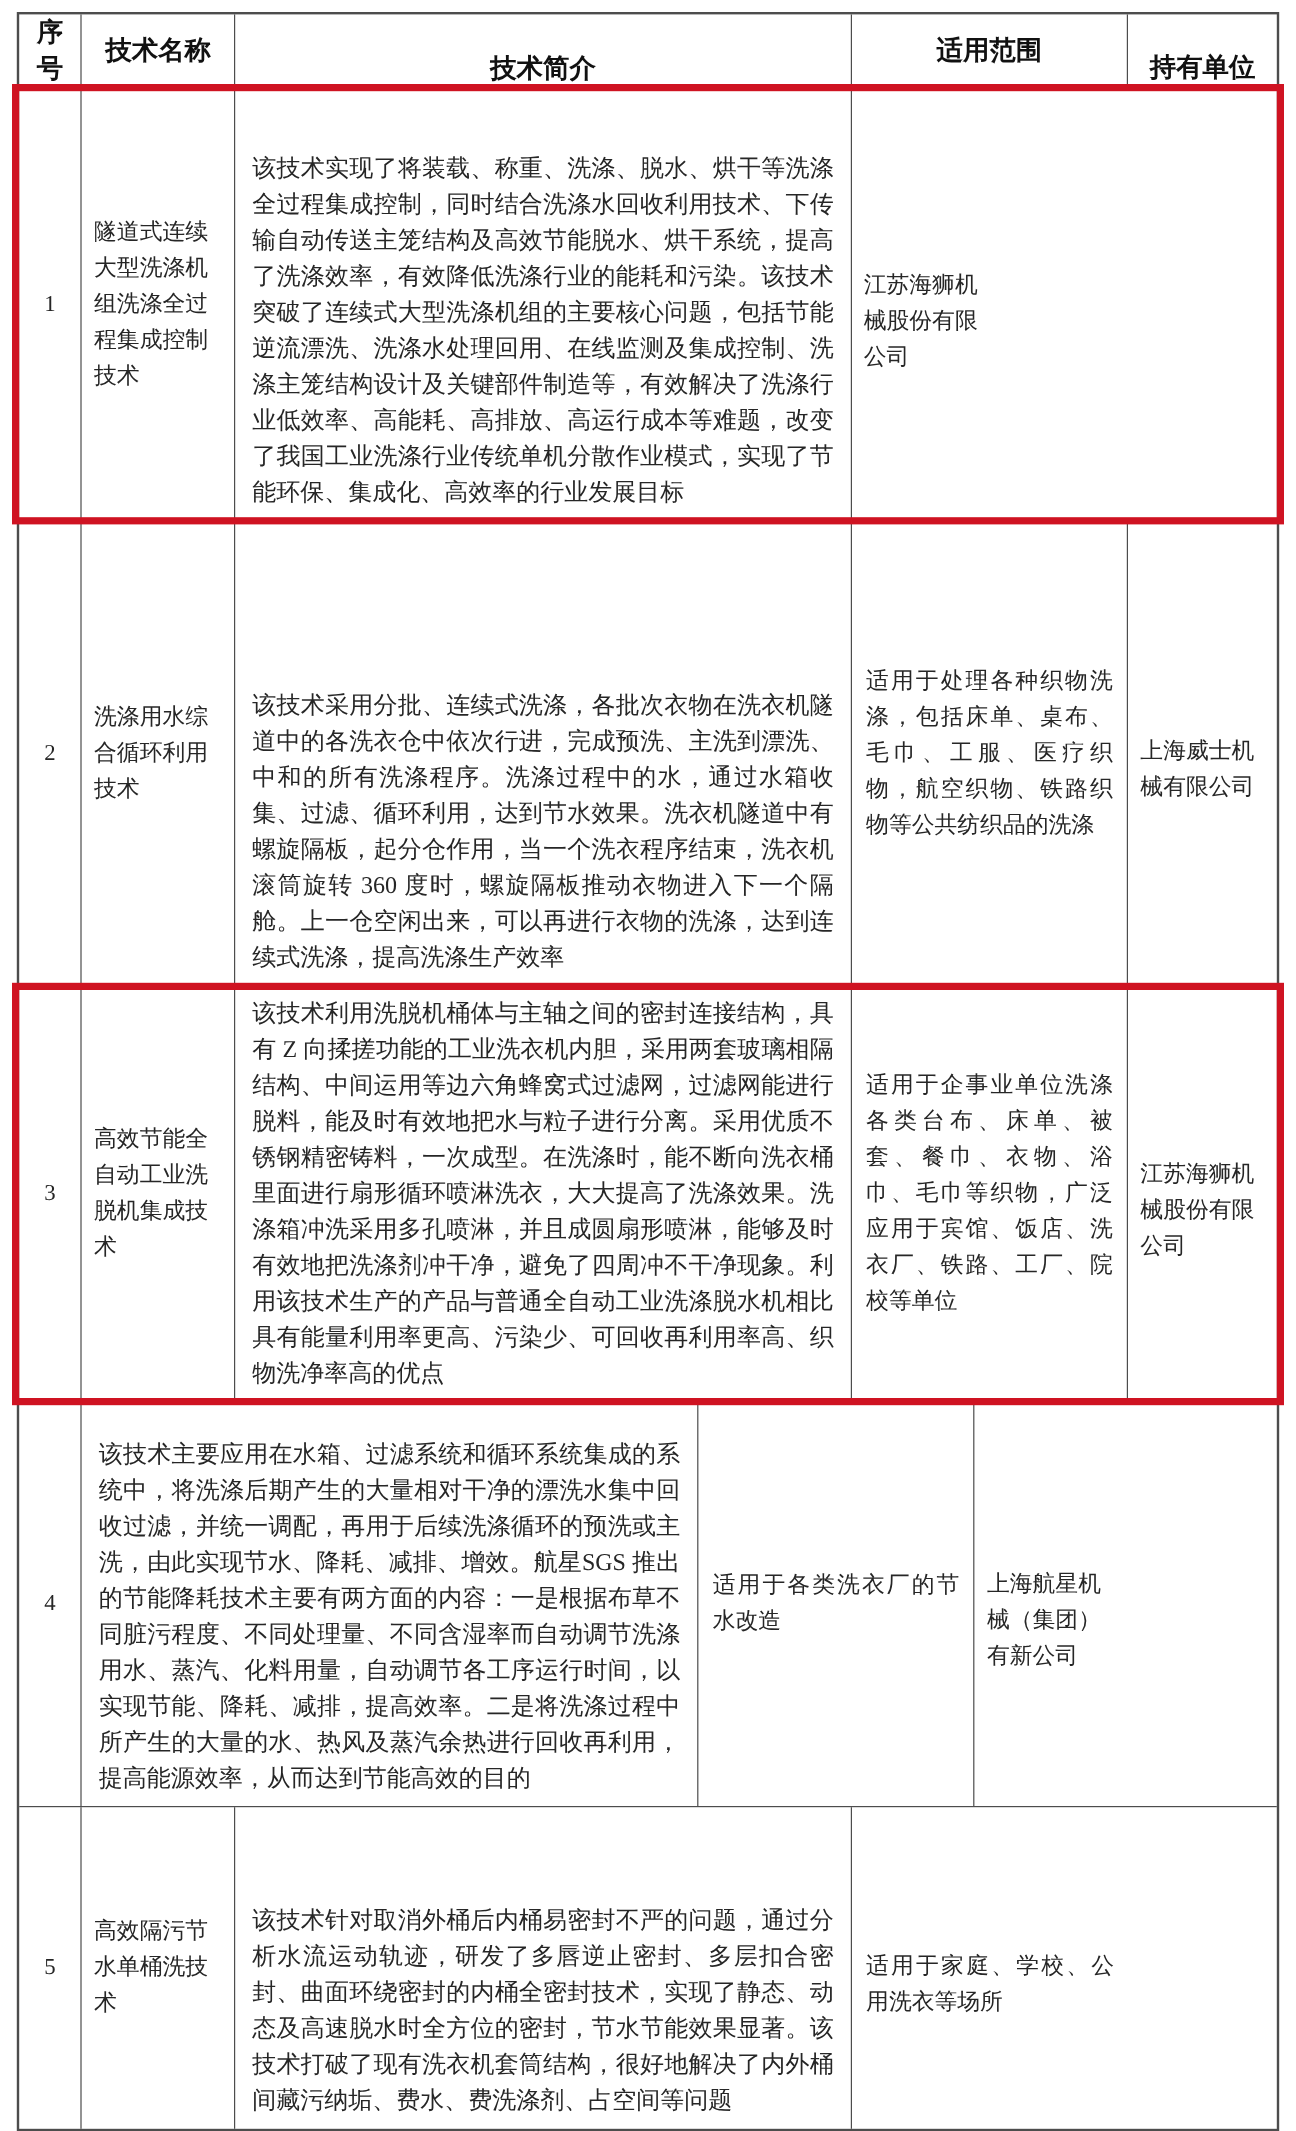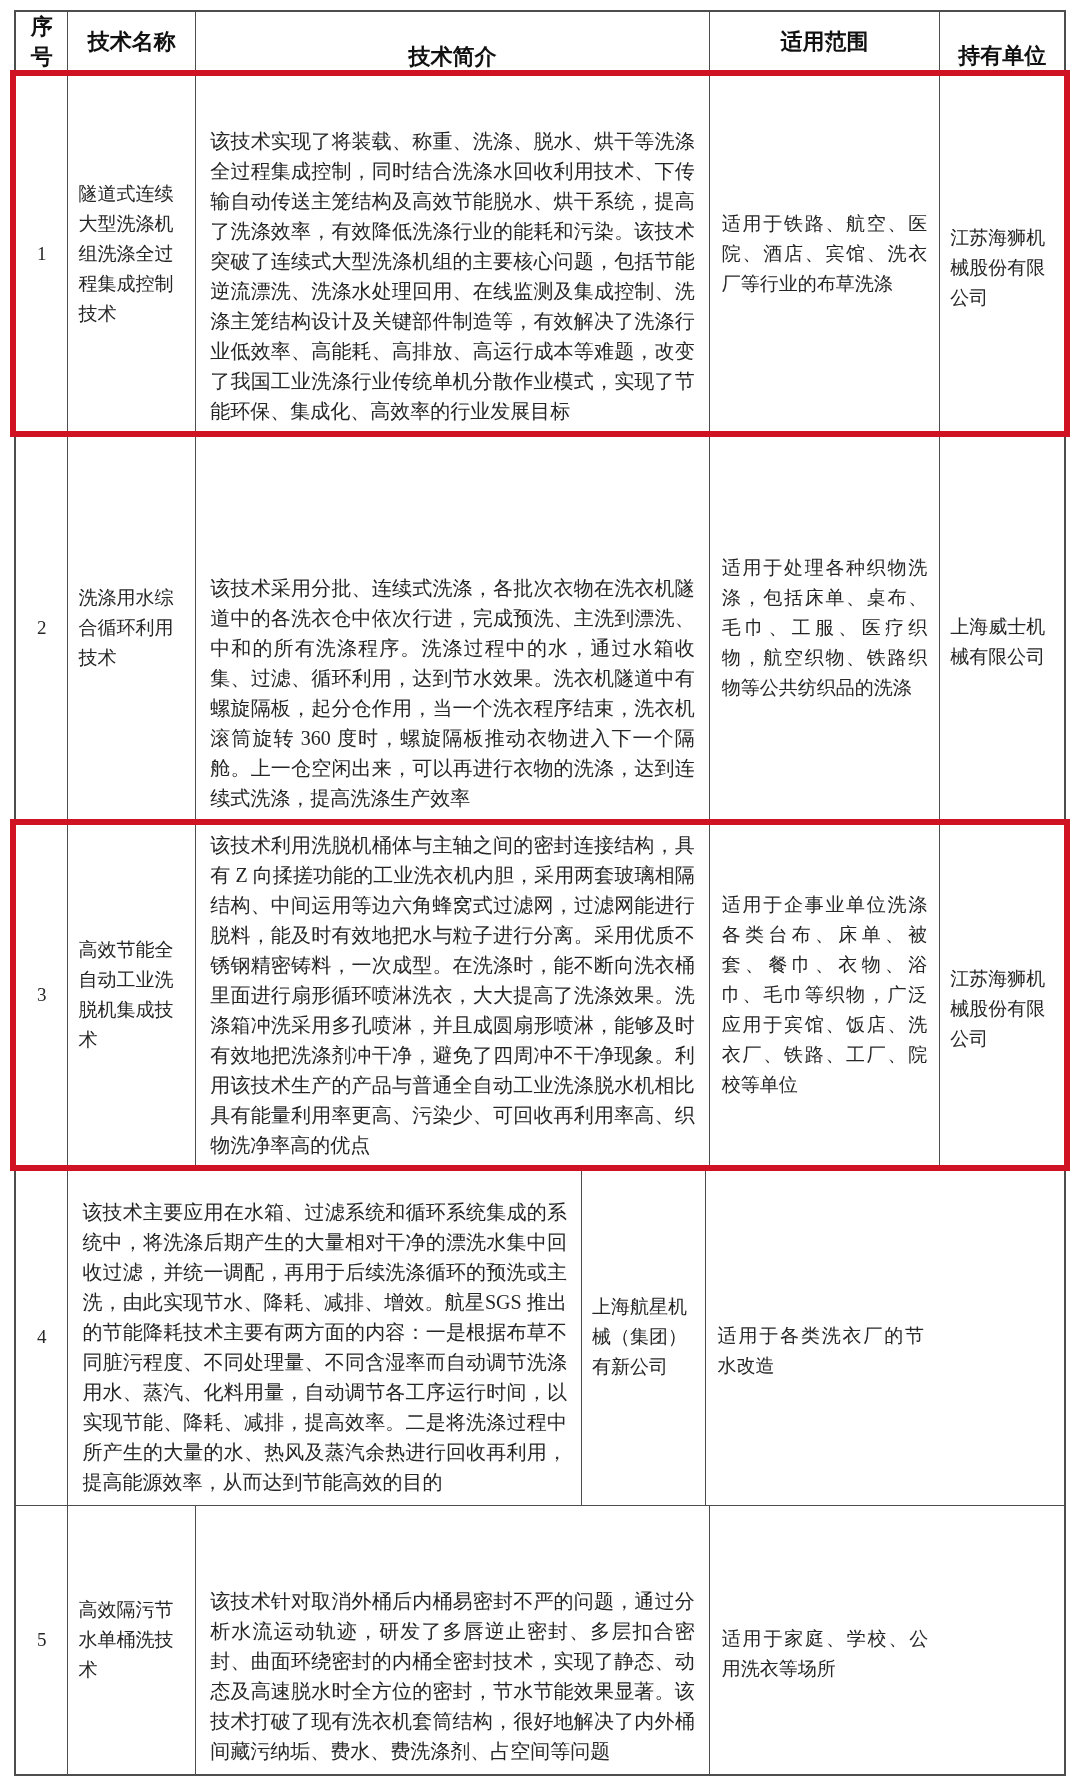--- a/index.html
+++ b/index.html
@@ -116,23 +116,20 @@
     <div class="trow r1 highlighted">
       <div class="cell c-no">
           <span class="txt">1</span>
         </div>
       <div class="cell c-name">
           <span class="txt">隧道式连续大型洗涤机组洗涤全过程集成控制技术</span>
         </div>
       <div class="cell c-intro">
           <span class="txt">该技术实现了将装载、称重、洗涤、脱水、烘干等洗涤全过程集成控制，同时结合洗涤水回收利用技术、下传输自动传送主笼结构及高效节能脱水、烘干系统，提高了洗涤效率，有效降低洗涤行业的能耗和污染。该技术突破了连续式大型洗涤机组的主要核心问题，包括节能逆流漂洗、洗涤水处理回用、在线监测及集成控制、洗涤主笼结构设计及关键部件制造等，有效解决了洗涤行业低效率、高能耗、高排放、高运行成本等难题，改变了我国工业洗涤行业传统单机分散作业模式，实现了节能环保、集成化、高效率的行业发展目标</span>
         </div>
-      <div class="cell c-scope">
-          <span class="txt">适用于铁路、航空、医院、酒店、宾馆、洗衣厂等行业的布草洗涤</span>
-        </div>
       <div class="cell c-holder">
           <span class="txt">江苏海狮机械股份有限公司</span>
         </div>
     </div>
 
     <div class="trow r2">
       <div class="cell c-no">
           <span class="txt">2</span>
         </div>
       <div class="cell c-name">
@@ -167,25 +164,25 @@
         </div>
     </div>
 
     <div class="trow r4">
       <div class="cell c-no">
           <span class="txt">4</span>
         </div>
       <div class="cell c-intro">
           <span class="txt">该技术主要应用在水箱、过滤系统和循环系统集成的系统中，将洗涤后期产生的大量相对干净的漂洗水集中回收过滤，并统一调配，再用于后续洗涤循环的预洗或主洗，由此实现节水、降耗、减排、增效。航星SGS 推出的节能降耗技术主要有两方面的内容：一是根据布草不同脏污程度、不同处理量、不同含湿率而自动调节洗涤用水、蒸汽、化料用量，自动调节各工序运行时间，以实现节能、降耗、减排，提高效率。二是将洗涤过程中所产生的大量的水、热风及蒸汽余热进行回收再利用，提高能源效率，从而达到节能高效的目的</span>
         </div>
+      <div class="cell c-scope">
+          <span class="txt">适用于各类洗衣厂的节水改造</span>
+        </div>
       <div class="cell c-holder">
           <span class="txt">上海航星机械（集团）有新公司</span>
-        </div>
-      <div class="cell c-scope">
-          <span class="txt">适用于各类洗衣厂的节水改造</span>
         </div>
     </div>
 
     <div class="trow r5">
       <div class="cell c-no">
           <span class="txt">5</span>
         </div>
       <div class="cell c-name">
           <span class="txt">高效隔污节水单桶洗技术</span>
         </div>

